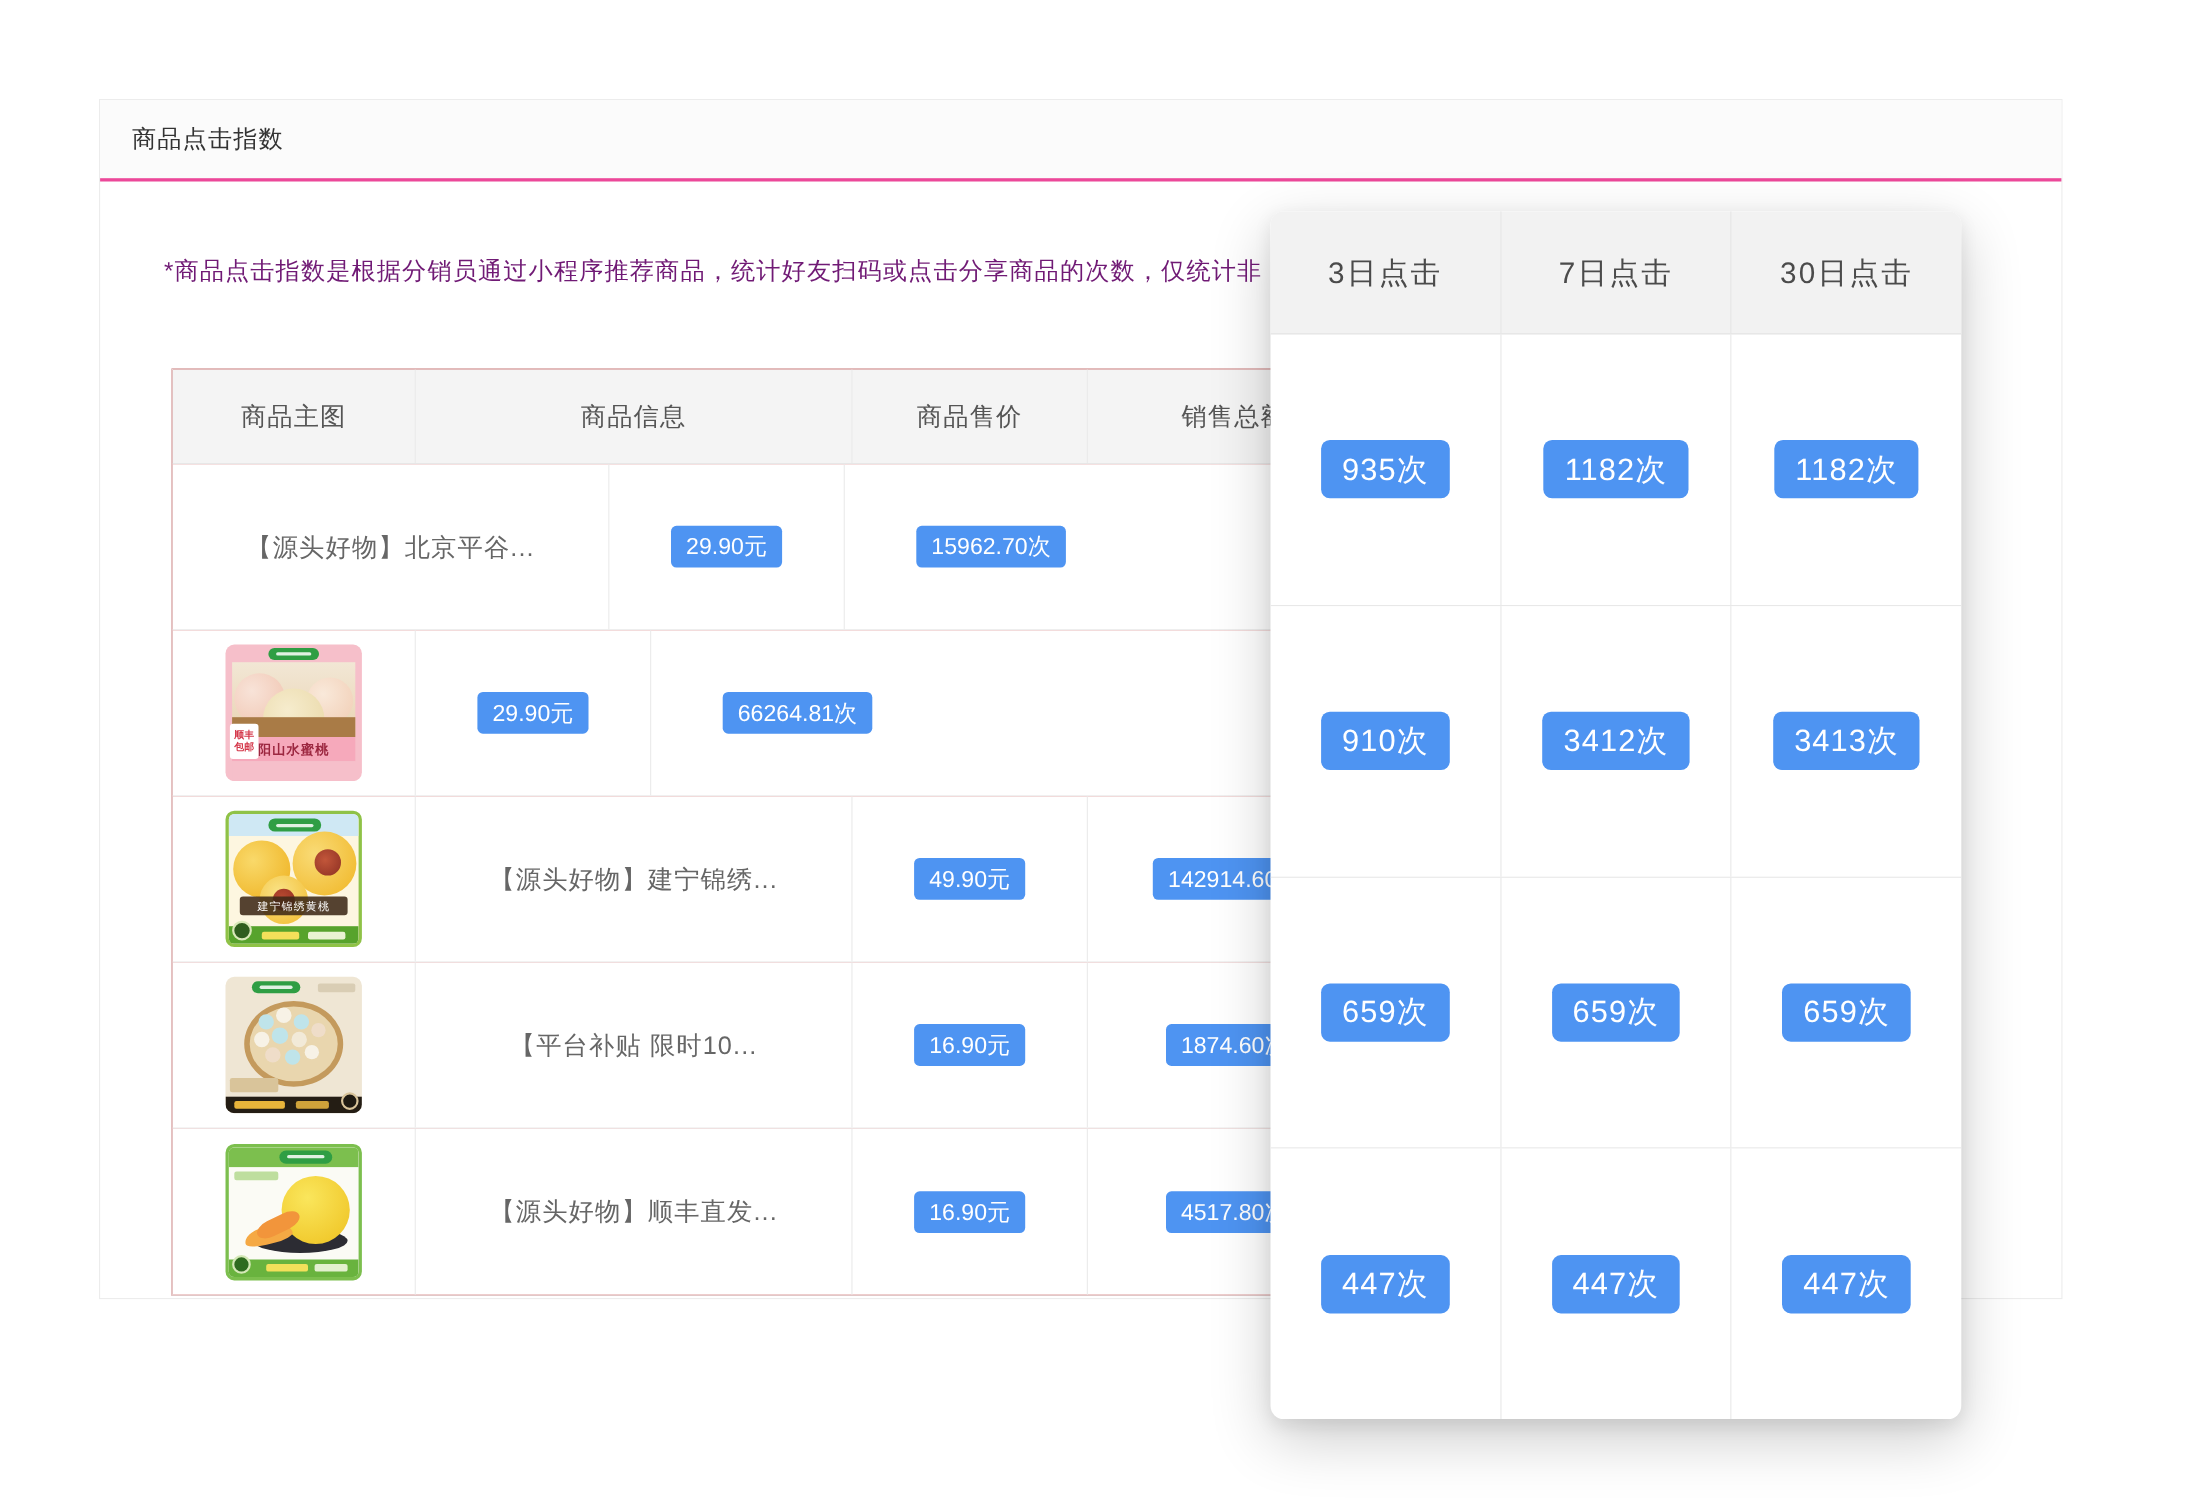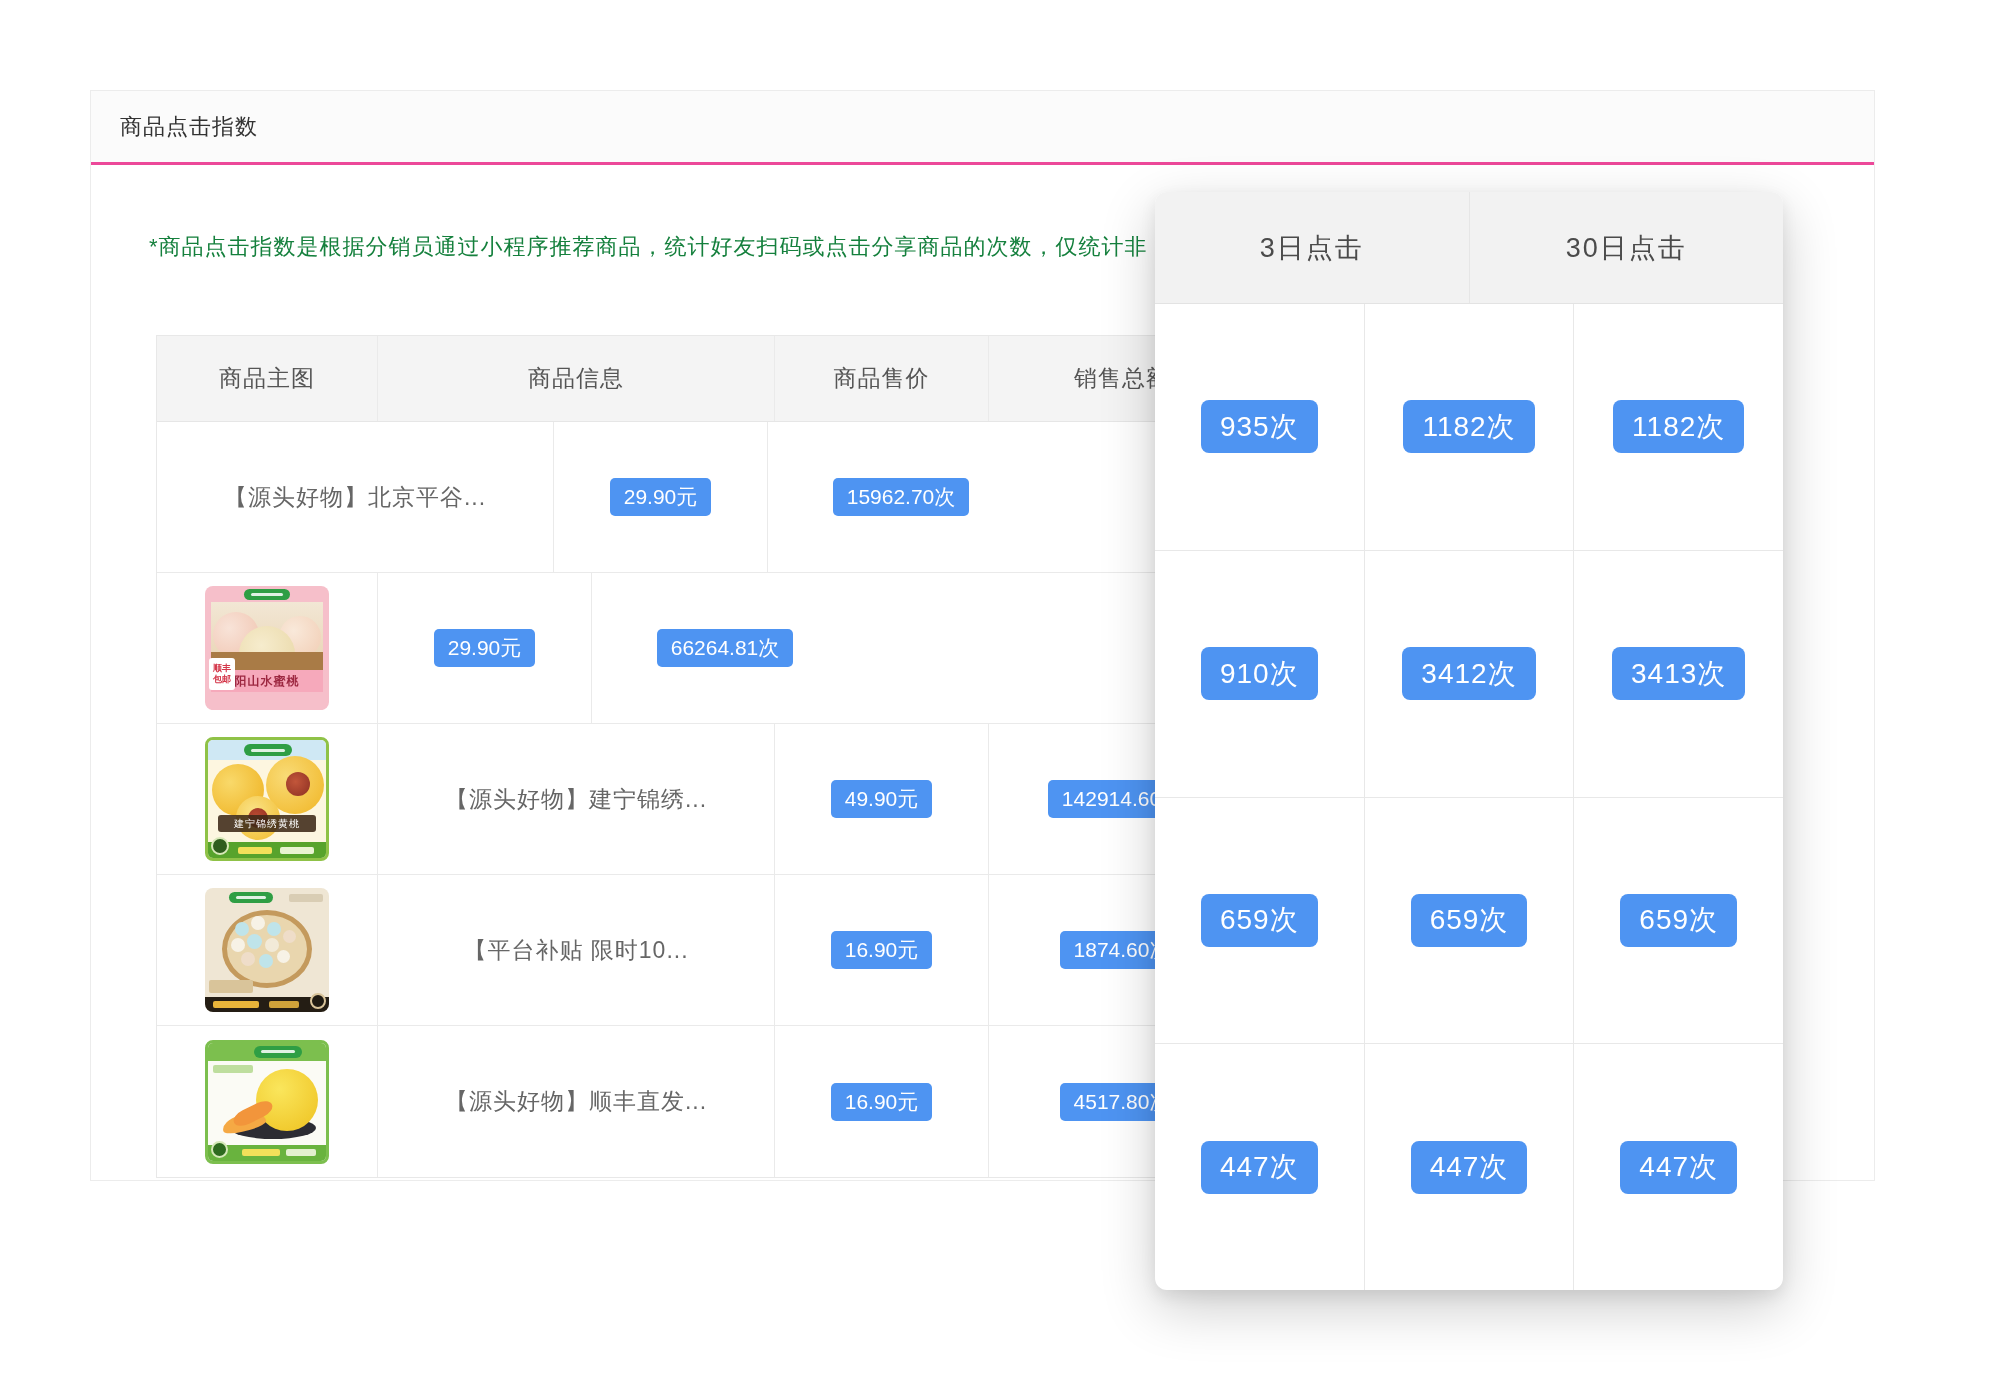--- a/index.html
+++ b/index.html
@@ -4,21 +4,21 @@
 <style>
   html,body{margin:0;padding:0;background:#ffffff;}
   body{width:1998px;height:1374px;position:relative;overflow:hidden;
        font-family:"Liberation Sans","DejaVu Sans",sans-serif;}
   
   .card{position:absolute;left:90px;top:90px;width:1785px;height:1091px;
         background:#fff;border:1px solid #ececec;box-sizing:border-box;}
   .card-head{height:74px;background:#fbfbfb;border-bottom:3px solid #ec4899;
              display:flex;align-items:center;padding-left:29px;box-sizing:border-box;}
   .card-title{font-size:22px;color:#333;font-weight:500;letter-spacing:1px;}
-  .note{position:absolute;left:58px;top:141px;font-size:22px;color:#15803d;
+  .note{position:absolute;left:58px;top:141px;font-size:22px;color:#701a75;
         letter-spacing:1px;white-space:nowrap;}
   
   .gtable{position:absolute;left:65px;top:244px;width:1100px;
           border:1px solid #e8e8e8;box-sizing:border-box;background:#b91c1c;}
   .trow{display:flex;width:100%;box-sizing:border-box;}
   .thead{height:86px;background:#f4f4f4;border-bottom:1px solid #e6e6e6;}
   .tbody-row{height:151px;border-bottom:1px solid #eaeaea;background:#fff;}
   .tbody-row:last-child{border-bottom:none;}
   .tcell{display:flex;align-items:center;justify-content:center;
          box-sizing:border-box;border-right:1px solid #eaeaea;overflow:hidden;}
@@ -248,20 +248,21 @@
       <div class="tcell c4">
           <span class="badge">4517.80次</span>
         </div>
     </div>
   </div>
 </div>
 
 <div class="panel">
   <div class="panel-head">
     <div class="ph">3日点击</div>
+    <div class="ph">7日点击</div>
     <div class="ph">30日点击</div>
   </div>
   <div class="panel-body">
     <div class="prow">
       <div class="pcell">
           <span class="click-badge">935次</span>
         </div>
       <div class="pcell">
           <span class="click-badge">1182次</span>
         </div>

